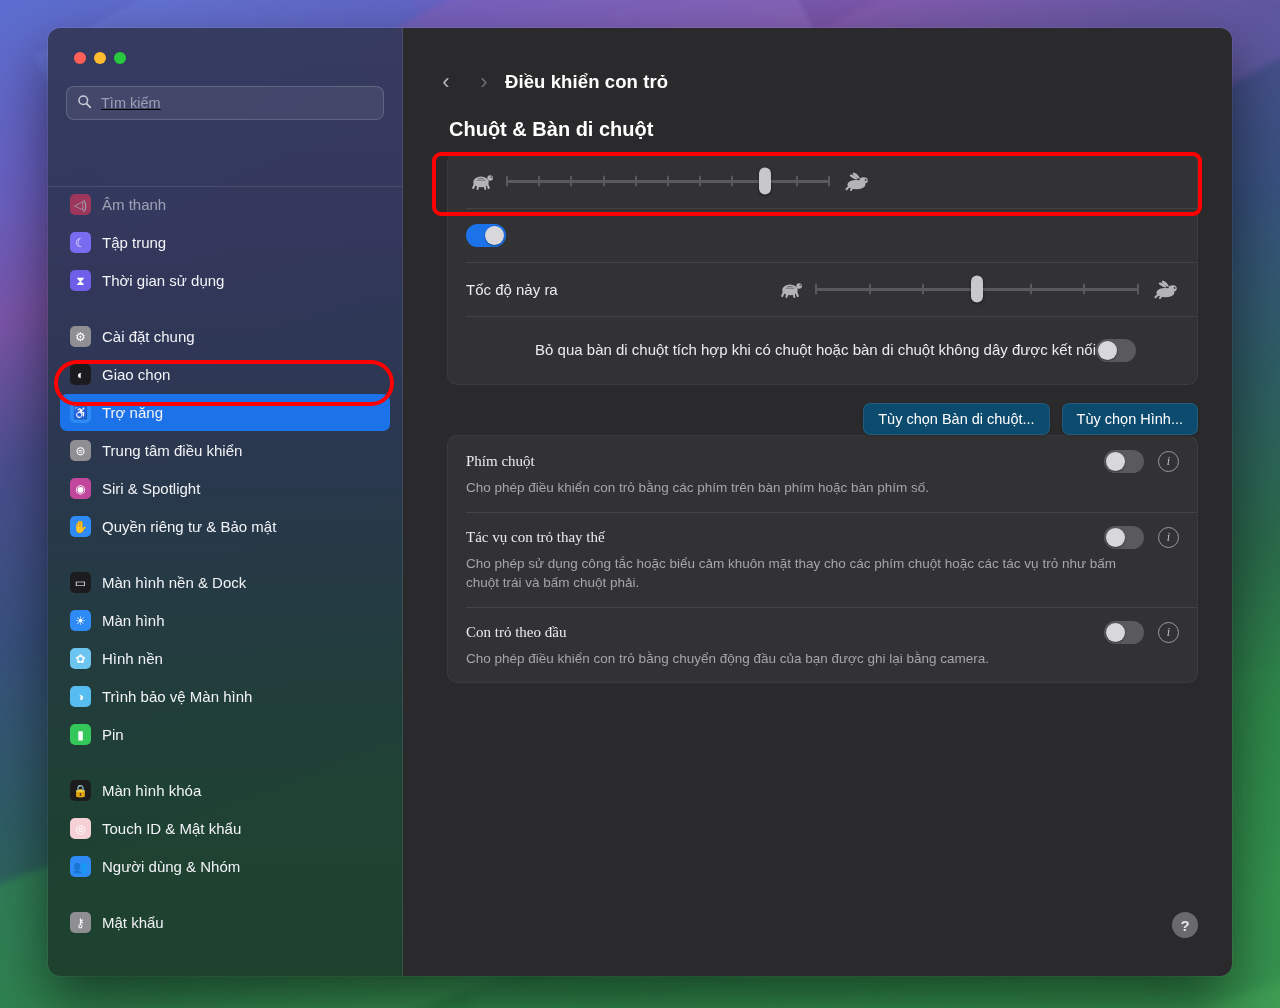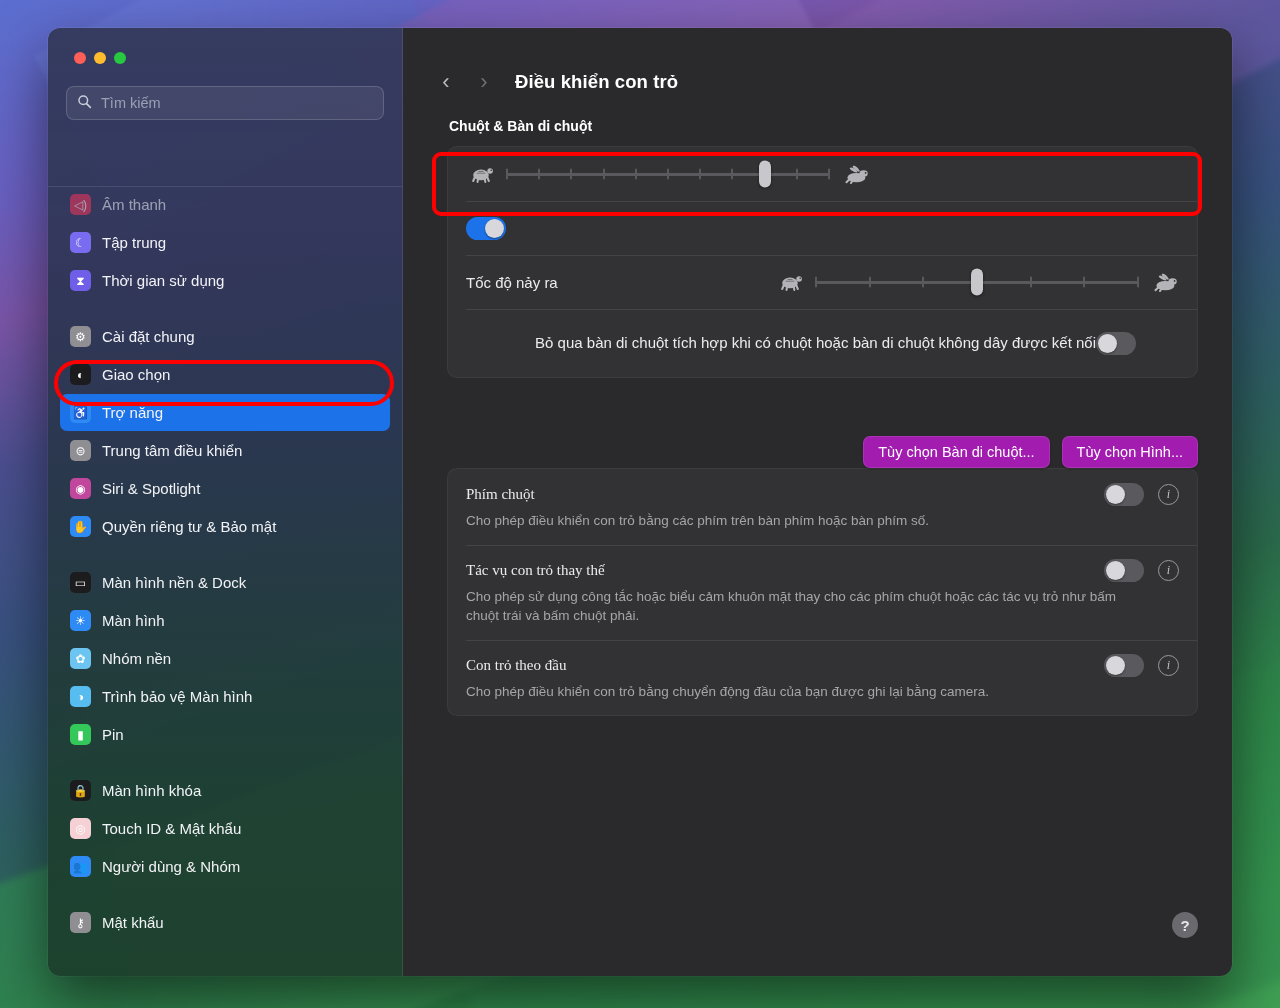--- a/index.html
+++ b/index.html
@@ -33,20 +33,21 @@
     width:355px; flex:0 0 355px; height:100%;
     background:linear-gradient(180deg,
       rgba(52,57,92,.96) 0%,
       rgba(48,54,88,.95) 22%,
       rgba(42,54,78,.95) 42%,
       rgba(35,58,62,.95) 62%,
       rgba(30,62,50,.95) 80%,
       rgba(28,62,44,.95) 100%);
     position:relative; overflow:hidden;
     border-right:.5px solid rgba(255,255,255,.10);
+    text-decoration:underline;
   }
   .traffic { display:flex; gap:8px; padding:24px 0 0 26px; }
   .tl { width:12px; height:12px; border-radius:50%; }
   .tl.red{ background:#ff5f57; } .tl.yellow{ background:#febc2e; } .tl.green{ background:#28c840; }
 
   .search-wrap { padding:22px 18px 10px 18px; }
   .search {
     display:flex; align-items:center; gap:9px; height:34px;
     background:rgba(255,255,255,.07); border:.5px solid rgba(255,255,255,.16);
     border-radius:8px; padding:0 10px;
@@ -74,24 +75,24 @@
   
   .content {
     flex:1; height:100%; background:#2a2a2c; position:relative; overflow:hidden;
   }
   .toolbar { display:flex; align-items:center; gap:4px; padding:30px 0 0 26px; height:78px; }
   .chev {
     width:34px; height:34px; display:flex; align-items:center; justify-content:center;
     color:#b9b9bd; font-size:22px; font-weight:300;
   }
   .chev.dim { color:#6e6e73; }
-  .page-title { color:#fff; font-size:18.5px; font-weight:700; margin-left:10px; letter-spacing:.1px; }
+  .page-title { color:#fff; font-size:18.5px; font-weight:700; letter-spacing:.1px; }
 
   .body { padding:0 34px 0 44px; }
-  .section-head { color:#fff; font-size:14px; font-weight:700; margin:12px 0 12px 2px; }
+  .section-head { color:#fff; font-size:20px; font-weight:700; margin:12px 0 12px 2px; }
   .card {
     background:#323234; border-radius:10px; overflow:hidden;
     border:.5px solid rgba(255,255,255,.05);
   }
   .row { display:flex; align-items:center; padding:0 18px; min-height:54px; position:relative; }
   .row + .row::before {
     content:""; position:absolute; left:18px; right:0; top:0; height:.5px; background:rgba(255,255,255,.09);
   }
   .row .label { color:#ebebf0; font-size:15px; flex:1; }
   .row .label.wrap { max-width:630px; line-height:1.38; }
@@ -111,24 +112,23 @@
   }
 
   
   .toggle { width:40px; height:23px; border-radius:12px; position:relative; flex:0 0 auto; background:#5a5a5e; }
   .toggle.on { background:#1c72e8; }
   .toggle .thumb { position:absolute; top:2px; left:2px; width:19px; height:19px; border-radius:50%; background:#d8d8dc; box-shadow:0 1px 2px rgba(0,0,0,.4); }
   .toggle.on .thumb { left:19px; }
 
   .btnrow { display:flex; justify-content:flex-end; gap:12px; margin-top:18px; }
   .btn {
-    background:#a21caf; color:#fff; font-size:14.5px; border-radius:7px;
+    background:#0c4a6e; color:#fff; font-size:14.5px; border-radius:7px;
     padding:7px 14px; border:.5px solid rgba(255,255,255,.10);
     box-shadow:0 1px 2px rgba(0,0,0,.3);
-    margin-top:40px;
   }
 
   .optrow { padding:14px 18px 14px 18px; position:relative; }
   .optrow + .optrow::before { content:""; position:absolute; left:18px; right:0; top:0; height:.5px; background:rgba(255,255,255,.09); }
   .optline { display:flex; align-items:center; }
   .opt-title { color:#ebebf0; font-size:15px; flex:1;font-family:Liberation Serif, serif; }
   .opt-desc { color:#a5a5aa; font-size:13.5px; line-height:1.45; margin-top:5px; max-width:660px; }
   .info {
     width:21px; height:21px; border-radius:50%; border:1.3px solid #9a9a9f;
     color:#c4c4c9; font-size:12px; display:flex; align-items:center; justify-content:center;
@@ -219,21 +219,21 @@
           <div class="navitem">
             <span class="icon" style="background: rgb(28, 28, 30);">▭</span>
             <span>Màn hình nền &amp; Dock</span>
           </div>
           <div class="navitem">
             <span class="icon" style="background: rgb(46, 139, 245);">☀</span>
             <span>Màn hình</span>
           </div>
           <div class="navitem">
             <span class="icon" style="background: rgb(108, 197, 240);">✿</span>
-            <span>Nhóm nền</span>
+            <span>Hình nền</span>
           </div>
           <div class="navitem">
             <span class="icon" style="background: rgb(87, 189, 240);">◑</span>
             <span>Trình bảo vệ Màn hình</span>
           </div>
           <div class="navitem">
             <span class="icon" style="background: rgb(52, 199, 89);">▮</span>
             <span>Pin</span>
           </div>
           <div class="gap"></div>

